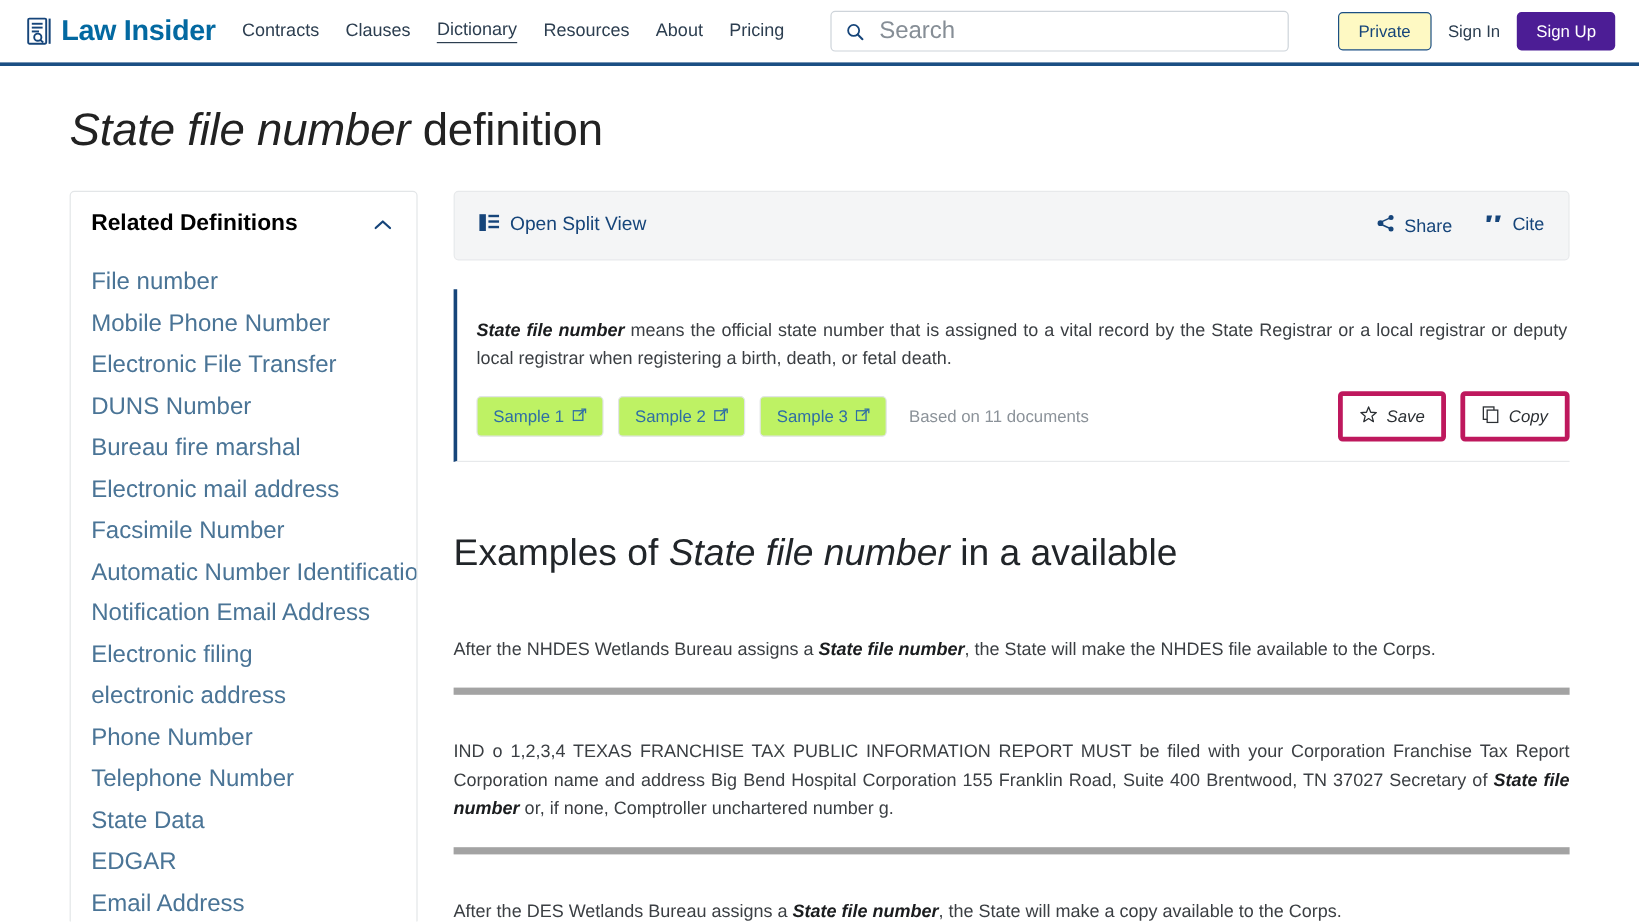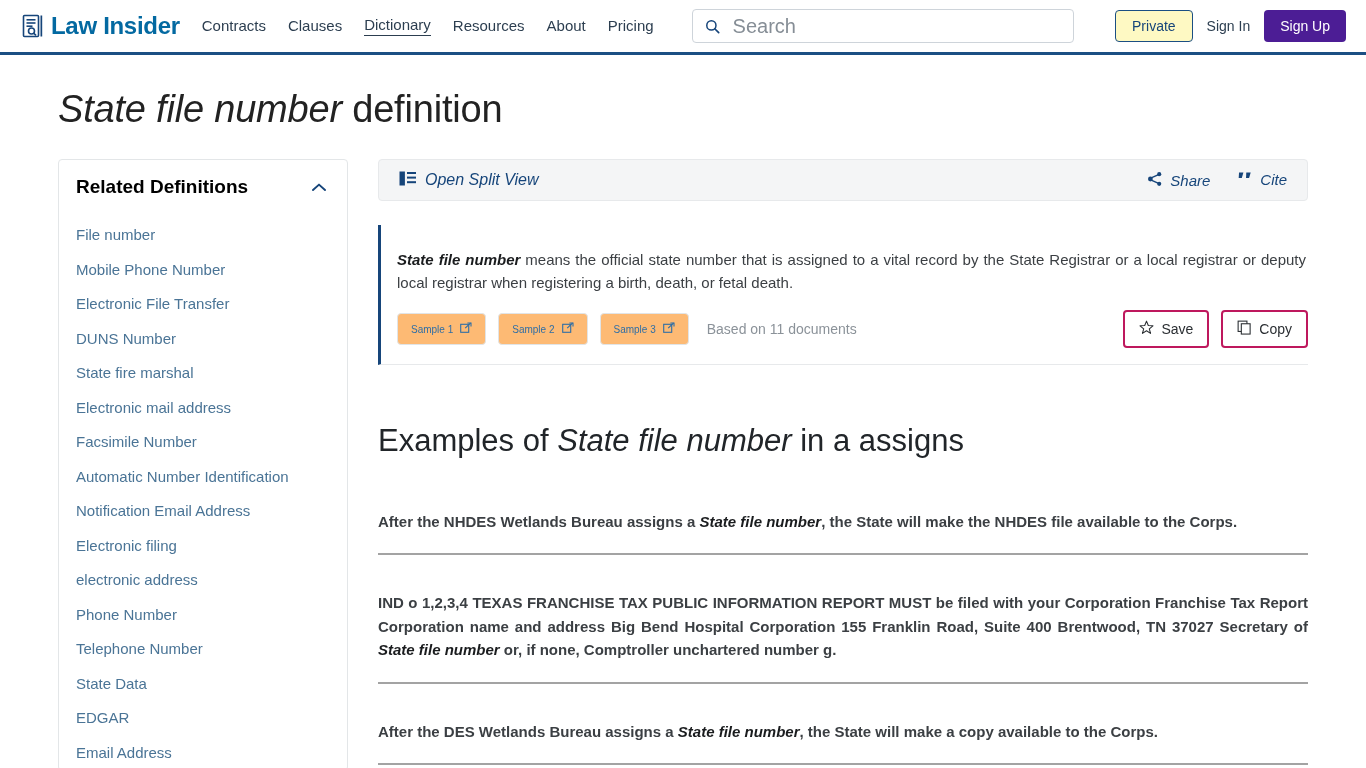--- a/index.html
+++ b/index.html
@@ -151,40 +151,39 @@
     cursor: pointer;
   }
   .sidebar-title {
     font-size: 19px;
     font-weight: bold;
     color: #000000;
   }
   .chev { display: flex; padding-right: 4px; }
   .sidebar-list { display: flex; flex-direction: column; }
   .sidebar-link {
-    font-size: 15px;
+    font-size: 20px;
     color: #4a7496;
     line-height: 34.5px;
     text-decoration: none;
     cursor: pointer;
     white-space: nowrap;
   }
 
   
   .main { flex: 1 1 auto; min-width: 0; }
 
   .toolbar {
     background: #f4f5f6;
     border: 1px solid #e7e9eb;
     border-radius: 4px;
-    height: 42px;
+    height: 58px;
     display: flex;
     align-items: center;
     padding: 0 20px;
-    font-style: italic;
   }
   .split-view {
     display: flex;
     align-items: center;
     gap: 9px;
     color: #16457a;
     font-size: 16px;
     cursor: pointer;
   }
   .toolbar-right {
@@ -221,72 +220,72 @@
 
   .def-actions {
     margin-top: 16px;
     display: flex;
     align-items: center;
     gap: 12px;
   }
   .sample-btn {
     border: 1px solid #e1e4e6;
     border-radius: 4px;
-    background: #fdba74;
+    background: #bef264;
     color: #2f6ea5;
-    font-size: 10px;
+    font-size: 14px;
     padding: 8px 13px;
     display: flex;
     align-items: center;
     gap: 7px;
     cursor: pointer;
     white-space: nowrap;
   }
   .based-on {
     font-size: 14px;
     color: #8b9299;
     margin-left: 6px;
     white-space: nowrap;
   }
   .def-actions-right {
     margin-left: auto;
     display: flex;
     gap: 12px;
   }
   .plain-btn {
-    border: 2px solid #be185d;
+    border: 4px solid #be185d;
     border-radius: 4px;
     background: #fff;
     color: #2b2f33;
     font-size: 14px;
     padding: 8px 14px;
     display: flex;
     align-items: center;
     gap: 7px;
     cursor: pointer;
     white-space: nowrap;
+    font-style: italic;
   }
 
   
   .examples-title {
     margin-top: 58px;
     font-size: 31px;
     font-weight: 400;
     color: #212529;
   }
   .examples-title em { font-style: italic; }
 
   .example {
     font-size: 15px;
     line-height: 23.5px;
     color: #3b3f43;
     text-align: justify;
     padding: 21px 0 20px 0;
-    border-bottom: 2px solid #a3a3a3;
-    font-weight: bold;
+    border-bottom: 6px solid #a3a3a3;
   }
   .example:first-of-type { padding-top: 25px; }
   .example b { color: #1a1c1e; font-style: italic; }
 </style>
 </head>
 <body>
 
 <div class="header">
 
   <div class="brand">
@@ -343,21 +342,21 @@
         <svg width="14" height="9" viewBox="0 0 14 9">
           <polyline points="1,7 7,1.6 13,7" fill="none" stroke="#16457a" stroke-width="1.9" stroke-linecap="round" stroke-linejoin="round"></polyline>
         </svg>
       </span>
     </div>
     <div class="sidebar-list">
       <a class="sidebar-link">File number</a>
       <a class="sidebar-link">Mobile Phone Number</a>
       <a class="sidebar-link">Electronic File Transfer</a>
       <a class="sidebar-link">DUNS Number</a>
-      <a class="sidebar-link">State fire marshal</a>
+      <a class="sidebar-link">Bureau fire marshal</a>
       <a class="sidebar-link">Electronic mail address</a>
       <a class="sidebar-link">Facsimile Number</a>
       <a class="sidebar-link">Automatic Number Identification</a>
       <a class="sidebar-link">Notification Email Address</a>
       <a class="sidebar-link">Electronic filing</a>
       <a class="sidebar-link">electronic address</a>
       <a class="sidebar-link">Phone Number</a>
       <a class="sidebar-link">Telephone Number</a>
       <a class="sidebar-link">State Data</a>
       <a class="sidebar-link">EDGAR</a>
@@ -457,21 +456,21 @@
                 <rect x="4.6" y="4" width="9.4" height="11" fill="#fff" stroke="#2b2f33" stroke-width="1.15"></rect>
               </svg>
             </span>
             <span>Copy</span>
           </button>
         </div>
       </div>
     </div>
 
     <h2 class="examples-title">
-      <span>Examples of </span><em>State file number</em><span> in a assigns</span>
+      <span>Examples of </span><em>State file number</em><span> in a available</span>
     </h2>
 
     <div>
       <p class="example"><span>After the NHDES Wetlands Bureau assigns a </span><b>State file number</b><span>, the State will make the NHDES file available to the Corps.</span></p>
 
       <p class="example"><span>IND o 1,2,3,4 TEXAS FRANCHISE TAX PUBLIC INFORMATION REPORT MUST be filed with your Corporation Franchise Tax Report Corporation name and address Big Bend Hospital Corporation 155 Franklin Road, Suite 400 Brentwood, TN 37027 Secretary of </span><b>State file number</b><span> or, if none, Comptroller unchartered number g.</span></p>
 
       <p class="example"><span>After the DES Wetlands Bureau assigns a </span><b>State file number</b><span>, the State will make a copy available to the Corps.</span></p>
 
     </div>

